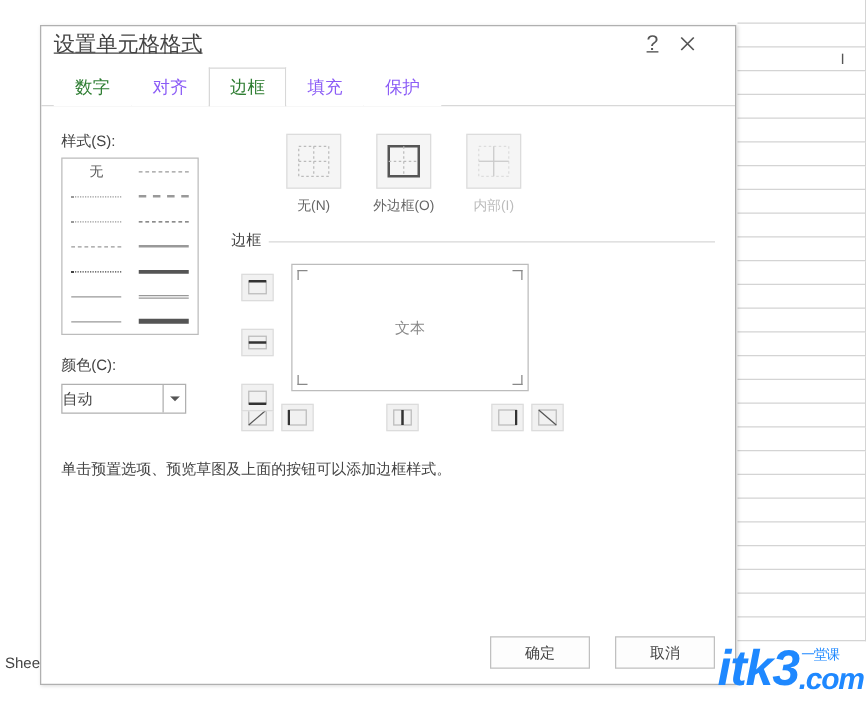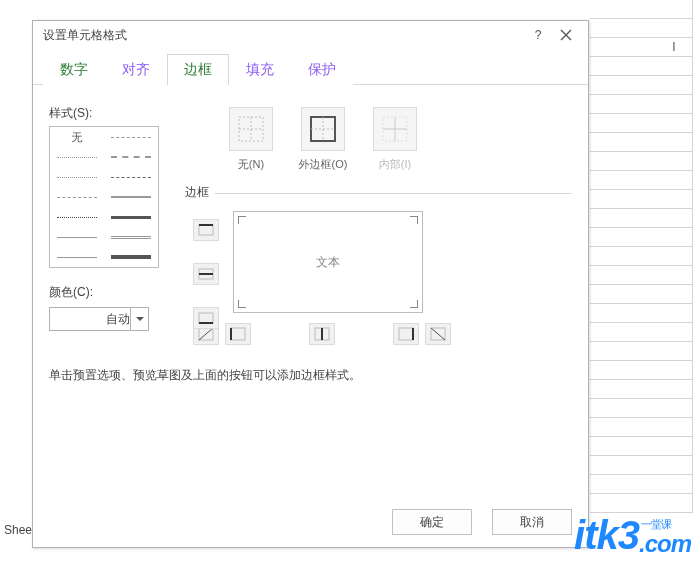--- a/index.html
+++ b/index.html
@@ -3,21 +3,21 @@
 <meta charset="utf-8">
 <style>
 * { box-sizing: border-box; margin: 0; padding: 0; font-family: "Microsoft YaHei", "SimSun", sans-serif; }
 body { background: #fff; width: 693px; height: 564px; position: relative; overflow: hidden; }
 .sheet-bg { position: absolute; inset: 0; background: #fff; }
 .grid { position: absolute; left: 590px; top: 0; right: 0; bottom: 0; }
 .grid-row { height: 19px; border-bottom: 1px solid #d4d4d4; border-right: 1px solid #d4d4d4; }
 .col-head { position: absolute; top: 40px; left: 660px; width: 28px; height: 20px; text-align: center; color: #555; font-size: 12px; }
 .sheet-tab { position: absolute; left: 0; bottom: 22px; height: 24px; font-size: 12px; display: flex; align-items: center; padding: 0 4px; color: #444; }
 .dialog { position: absolute; left: 32px; top: 20px; width: 557px; height: 528px; background: #fff; border: 1px solid #b0b0b0; box-shadow: 1px 1px 3px rgba(0,0,0,.15); display: flex; flex-direction: column; }
-.titlebar { height: 28px; display: flex; align-items: center; padding: 0 8px 0 10px; font-size: 12px; color: #444; }
+.titlebar { height: 28px; display: flex; align-items: center; padding: 0 24px 0 10px; font-size: 17px; color: #444; text-decoration: underline; }
 .titlebar .spacer { flex: 1; }
 .titlebar .btn { width: 28px; height: 22px; display: flex; align-items: center; justify-content: center; color: #555; }
 .tabs { display: flex; padding: 4px 10px 0 10px; border-bottom: 1px solid #d8d8d8; font-size: 14px; }
 .tabs .tab { padding: 6px 16px; color: #8b5cf6; border: 1px solid transparent; border-bottom: none; background: #fff; position: relative; top: 1px; }
 .tabs .tab.active { border-color: #d8d8d8; color: #2a6; color: #3d8b40; font-weight: 500; }
 .tabs .tab.active { color: #2e7d32; }
 .tabs .tab.green { color: #2e7d32; }
 .content { flex: 1; padding: 14px 16px 0 16px; font-size: 12px; color: #444; position: relative; }
 .row { display: flex; gap: 18px; }
 .section { }
@@ -27,21 +27,21 @@
 .lines-col { width: 118px; }
 .styles-box { border: 1px solid #bcbcbc; width: 110px; height: 142px; margin-top: 4px; display: grid; grid-template-columns: 1fr 1fr; grid-template-rows: repeat(7,1fr); }
 .styles-box .cell { display: flex; align-items: center; justify-content: center; font-size: 11px; color: #555; }
 .styles-box .none { grid-column: 1; grid-row: 1; }
 .line { width: 40px; height: 0; }
 .ln1{border-top:1px dotted #999}.ln2{border-top:1px solid #999}.ln3{border-top:1px dashed #999}.ln5{border-top:1px dashed #666}.ln6{border-top:2px solid #999}
 .ln7{border-top:1px dotted #444}.ln8{border-top:3px double #999}.ln9{border-top:2px dashed #999}
 .ln10{border-top:3px solid #555}.ln12{border-top:4px solid #555}
 .color-row { margin-top: 16px; }
 .color-select { margin-top: 6px; width: 100px; height: 24px; border: 1px solid #b0b0b0; display: flex; align-items: center; font-size: 12px; color: #444; }
-.color-select .txt { flex: 1; text-align: right; font-family: Liberation Serif, serif; }
+.color-select .txt { flex: 1; text-align: left; font-family: Liberation Serif, serif; }
 .color-select .dd { width: 18px; height: 100%; border-left: 1px solid #b0b0b0; display: flex; align-items: center; justify-content: center; }
 .presets-col { flex: 1; }
 .presets-label { position: relative; }
 .presets-label::after { content:""; position:absolute; left:30px; right:0; top:50%; border-top:1px solid #d8d8d8; }
 .preset-row { display: flex; gap: 20px; margin: 8px 0 4px 40px; }
 .preset-item { width: 52px; text-align: center; }
 .preset-btn { width: 44px; height: 44px; background: #f5f5f5; border: 1px solid #dcdcdc; display: flex; align-items: center; justify-content: center; margin: 0 auto; }
 .preset-btn svg { display: block; }
 .preset-item .lbl { margin-top: 6px; font-size: 11px; color: #666; }
 .preset-item.disabled .lbl { color: #bbb; }

